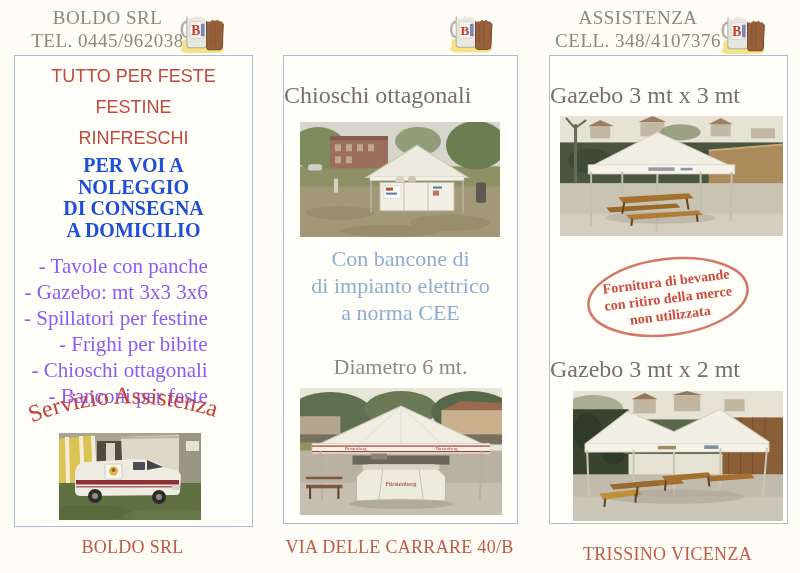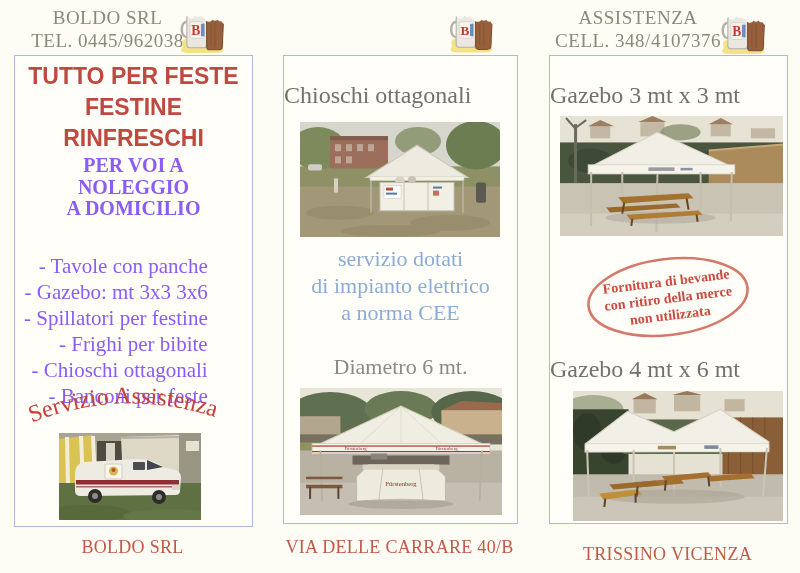--- a/index.html
+++ b/index.html
@@ -18,24 +18,24 @@
   #logo-left{left:177px;top:5px;width:52px;height:50px;}
   #logo-mid{left:448px;top:5px;width:48px;height:50px;}
   #logo-right{left:718px;top:6px;width:52px;height:50px;}
   
   .panel-box{position:absolute;border:1px solid #a9bdd6;background:#fffef9;}
   #box-left{left:14px;top:55px;width:237px;height:470px;}
   #box-mid{left:283px;top:55px;width:233px;height:467px;}
   #box-right{left:549px;top:55px;width:237px;height:467px;}
   
   .red-title{position:absolute;left:0;top:5px;width:100%;text-align:center;
-    font-family:"Liberation Sans",sans-serif;font-weight:700;font-size:23px;
+    font-family:"Liberation Sans",sans-serif;font-weight:400;font-size:18px;
     line-height:31px;color:#bf4840;}
   .blue-sub{position:absolute;left:0;top:99px;width:100%;text-align:center;
-    font-weight:700;font-size:20px;line-height:21.5px;color:#8b5cf6;}
+    font-weight:700;font-size:20px;line-height:21.5px;color:#1d4ed8;}
   .left-list{position:absolute;left:9px;top:197px;font-size:21px;
     line-height:26px;color:#8b5cf6;white-space:nowrap;text-align:right;}
   .arc-svg{position:absolute;left:1px;top:324px;}
   
   .photo{position:absolute;display:block;}
   #photo-van{left:44px;top:377px;width:142px;height:87px;}
   #photo-kiosk1{left:16px;top:66px;width:200px;height:115px;}
   #photo-kiosk2{left:16px;top:332px;width:202px;height:127px;}
   #photo-g33{left:10px;top:60px;width:223px;height:120px;}
   #photo-g66{left:23px;top:335px;width:210px;height:130px;}
@@ -107,20 +107,21 @@
 
   <div class="panel-box" id="box-left">
     <div class="red-title">
       <div>TUTTO PER FESTE</div>
       <div>FESTINE</div>
       <div>RINFRESCHI</div>
     </div>
     <div class="blue-sub">
       <div>PER VOI A</div>
       <div>NOLEGGIO</div>
+      <div>DI CONSEGNA</div>
       <div>A DOMICILIO</div>
     </div>
     <div class="left-list">
       <div>- Tavole con panche</div>
       <div>- Gazebo: mt 3x3 3x6</div>
       <div>- Spillatori per festine</div>
       <div>- Frighi per bibite</div>
       <div>- Chioschi ottagonali</div>
       <div>- Banconi per feste</div>
     </div>
@@ -207,21 +208,21 @@
       <line x1="104" y1="60" x2="104" y2="88" stroke="#c5c1b2"></line>
       <line x1="128" y1="60" x2="128" y2="88" stroke="#c5c1b2"></line>
       <rect x="84" y="63" width="17" height="13" fill="#ffffff" stroke="#c5c1b2" stroke-width="0.5"></rect>
       <rect x="86" y="65" width="7" height="3" fill="#b85038"></rect>
       <rect x="86" y="70" width="11" height="2" fill="#5878a8"></rect>
       <rect x="133" y="64" width="9" height="2" fill="#5878a8"></rect>
       <rect x="133" y="68" width="6" height="5" fill="#b85038" opacity="0.8"></rect>
       <rect x="176" y="60" width="10" height="20" rx="2" fill="#5c5950"></rect>
     </svg>
     <div class="mid-blue">
-      <div>servizio dotati</div>
+      <div>Con bancone di</div>
       <div>di impianto elettrico</div>
       <div>a norma CEE</div>
     </div>
     <div class="mid-diam">Diametro 6 mt.</div>
 
     <svg class="photo" id="photo-kiosk2" viewBox="0 0 200 126" preserveAspectRatio="none" role="img" aria-label="Octagonal bar kiosk under a large white branded canopy">
       <rect width="200" height="126" fill="#e7e5d8"></rect>
       <ellipse cx="30" cy="26" rx="42" ry="22" fill="#5f7050"></ellipse>
       <ellipse cx="100" cy="21" rx="36" ry="18" fill="#6a7a56"></ellipse>
       <ellipse cx="170" cy="24" rx="40" ry="21" fill="#57684a"></ellipse>
@@ -317,21 +318,21 @@
     <svg class="oval-wrap" viewBox="0 0 172 96">
       <g transform="rotate(-7 86 48)">
         <ellipse cx="86" cy="48" rx="80" ry="38" fill="none" stroke="#d4796a" stroke-width="2.6"></ellipse>
         <g font-family="Liberation Serif, serif" font-size="14" font-weight="bold" fill="#cd4a3e" text-anchor="middle">
           <text x="86" y="37">Fornitura di bevande</text>
           <text x="86" y="54">con ritiro della merce</text>
           <text x="86" y="71">non utilizzata</text>
         </g>
       </g>
     </svg>
-    <div class="panel-title" id="right-title-2">Gazebo 4 mt x 6 mt</div>
+    <div class="panel-title" id="right-title-2">Gazebo 3 mt x 2 mt</div>
 
     <svg class="photo" id="photo-g66" viewBox="0 0 208 128" preserveAspectRatio="none" role="img" aria-label="White 3x6 m folding gazebo over several beer table sets">
       <rect width="208" height="128" fill="#e5e2d3"></rect>
       <ellipse cx="20" cy="18" rx="30" ry="14" fill="#a8ae92"></ellipse>
       <g fill="#c2b6a0">
         <rect x="60" y="8" width="22" height="14"></rect>
           <rect x="100" y="4" width="26" height="16"></rect>
         <rect x="150" y="8" width="20" height="12"></rect>
       </g>
       <g fill="#96785c">

